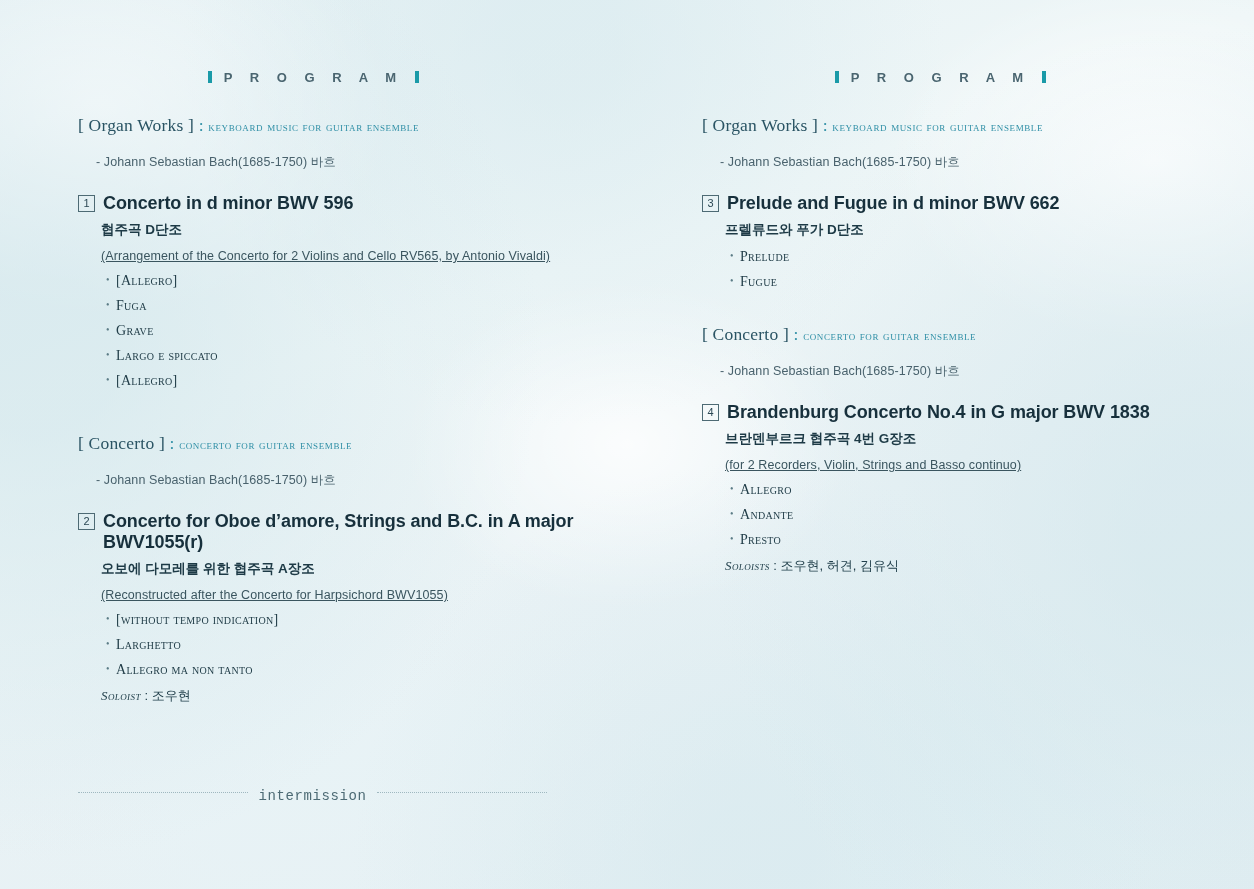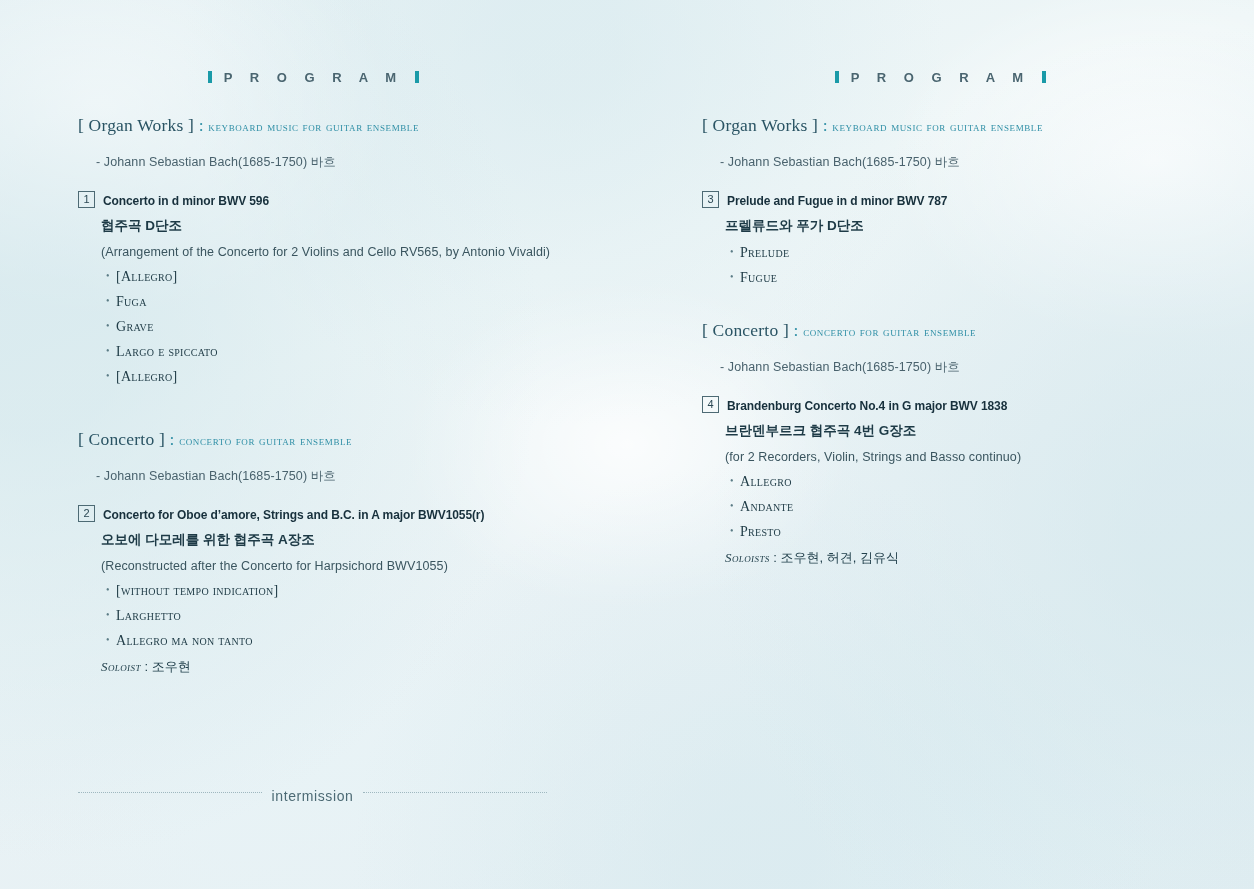--- a/index.html
+++ b/index.html
@@ -117,36 +117,37 @@
     height: 15px;
     border: 1px solid #4d6a74;
     font-size: 11px;
     color: #2b4854;
     line-height: 1;
     flex: 0 0 auto;
     position: relative;
     top: -2px;
   }
   .piece-title {
-    font-size: 12px;
+    font-size: 18px;
     font-weight: 700;
     color: #17303c;
     letter-spacing: -0.1px;
   }
   .piece-title-kr {
     font-size: 13.5px;
     font-weight: 700;
     color: #1d3a46;
     margin: 7px 0 0 23px;
   }
   .piece-note {
     font-size: 12.5px;
     color: #3a555f;
     margin: 10px 0 0 23px;
     letter-spacing: 0.1px;
+    text-decoration: underline;
   }
   .mvts {
     margin: 10px 0 0 28px;
     list-style: none;
     padding: 0;
   }
   .mvts li {
     font-family: "Liberation Serif", serif;
     font-size: 14px;
     color: #223e49;
@@ -174,21 +175,21 @@
   }
 
   .intermission {
     position: absolute;
     left: 78px;
     right: 80px;
     bottom: 85px;
     display: flex;
     align-items: center;
     gap: 10px;
-    font-family: Liberation Sans, sans-serif;
+    font-family: Liberation Mono, monospace;
     font-size: 14px;
     color: #4c6a74;
     letter-spacing: 0.6px;
   }
   .dots {
     flex: 1;
     border-bottom: 1px dotted #9fb8c0;
     height: 1px;
     position: relative;
     top: -4px;
@@ -304,21 +305,21 @@
       <div class="sec-title">
         <span class="brk">[ Organ Works ]</span>
         <span class="colon">:</span>
         <span class="sub">Keyboard Music for Guitar Ensemble</span>
       </div>
       <div class="composer">- Johann Sebastian Bach(1685-1750)  바흐</div>
 
       <div class="piece">
         <div class="piece-head">
           <span class="num">3</span>
-          <span class="piece-title">Prelude and Fugue in d minor BWV 787</span>
+          <span class="piece-title">Prelude and Fugue in d minor BWV 662</span>
         </div>
         <div class="piece-title-kr">프렐류드와 푸가 D단조</div>
         <ul class="mvts">
           <li><span class="dot">•</span><span>Prelude</span></li>
           <li><span class="dot">•</span><span>Fugue</span></li>
         </ul>
       </div>
     </div>
 
     <div style="margin-left:75px; margin-right:30px; margin-top:34px;">

